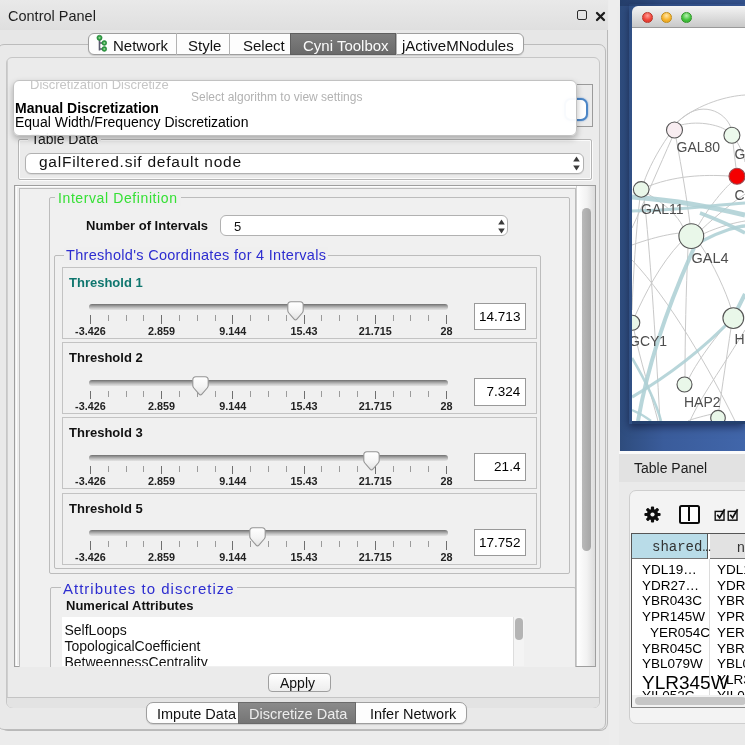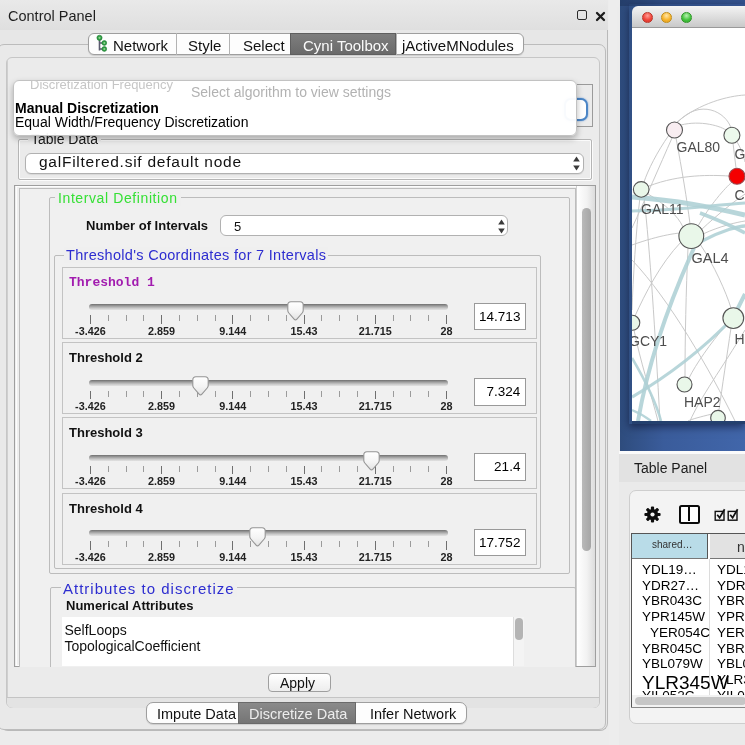--- a/index.html
+++ b/index.html
@@ -64,24 +64,24 @@
 
 <div class="txt" style="left:86px;top:218px;font-size:13px;font-weight:bold;color:#111;">Number of Intervals</div>
 <div class="abs" style="left:220px;top:214.5px;width:288px;height:21.5px;background:#fff;border:1px solid #b1b1b1;border-radius:6px;"></div>
 <div class="txt" style="left:234px;top:218.5px;font-size:13px;color:#111;">5</div>
 <svg class="abs" style="left:496.5px;top:219px;" width="9" height="15" viewBox="0 0 9 15">
     <path d="M4.5 0.5 L7.8 5.5 L1.2 5.5 Z" fill="#3a3a3a"></path>
     <path d="M4.5 14.5 L1.2 9.5 L7.8 9.5 Z" fill="#3a3a3a"></path>
   </svg>
 
 <div class="abs" style="left:54px;top:255px;width:487px;height:314px;border:1px solid #bcbcbc;border-radius:2px;"></div>
-<div class="txt" style="left:64px;top:246.5px;font-size:14.5px;letter-spacing:0.3px;color:#2d2dd0;background:#efefef;padding:0 2px;">Threshold's Coordinates for 7 Intervals</div>
+<div class="txt" style="left:64px;top:246.5px;font-size:14.5px;letter-spacing:0.3px;color:#2d2dd0;background:#efefef;padding:0 2px;">Threshold's Coordinates for 4 Intervals</div>
 
 <div class="abs" style="left:62px;top:266.5px;width:475px;height:72px;background:#f0f0f0;border:1px solid #c3c3c3;"></div>
-<div class="txt" style="left:69px;top:274.5px;font-size:13px;font-weight:bold;color:#a21caf;font-family:Liberation Mono, monospace;">Threshold 1</div>
+<div class="txt" style="left:69px;top:274.5px;font-size:13px;font-weight:bold;color:#0f766e;">Threshold 1</div>
 <div class="abs" style="left:89px;top:304.0px;width:359px;height:6px;border-radius:3px;background:linear-gradient(#6f6f6f,#9f9f9f 35%,#c9c9c9 70%,#e3e3e3);"></div>
 <div class="abs" style="left:89.90px;top:315.0px;width:1px;height:8.5px;background:#6f6f6f;"></div>
 <div class="abs" style="left:107.70px;top:315.0px;width:1px;height:6px;background:#9b9b9b;"></div>
 <div class="abs" style="left:125.50px;top:315.0px;width:1px;height:6px;background:#9b9b9b;"></div>
 <div class="abs" style="left:143.30px;top:315.0px;width:1px;height:6px;background:#9b9b9b;"></div>
 <div class="abs" style="left:161.10px;top:315.0px;width:1px;height:8.5px;background:#6f6f6f;"></div>
 <div class="abs" style="left:178.90px;top:315.0px;width:1px;height:6px;background:#9b9b9b;"></div>
 <div class="abs" style="left:196.70px;top:315.0px;width:1px;height:6px;background:#9b9b9b;"></div>
 <div class="abs" style="left:214.50px;top:315.0px;width:1px;height:6px;background:#9b9b9b;"></div>
 <div class="abs" style="left:232.30px;top:315.0px;width:1px;height:8.5px;background:#6f6f6f;"></div>
@@ -196,21 +196,21 @@
         <stop offset="0.55" stop-color="#f4f4f4"></stop>
         <stop offset="1" stop-color="#e2e2e2"></stop>
       </linearGradient>
     </defs>
     <path d="M4,0.7 L13,0.7 Q16.2,0.7 16.2,3.9 L16.2,9.6 Q16.2,10.9 15.2,12 L9.9,18.1 Q8.5,19.7 7.1,18.1 L1.8,12 Q0.8,10.9 0.8,9.6 L0.8,3.9 Q0.8,0.7 4,0.7 Z" fill="url(#g3)" stroke="#949494" stroke-width="1.1"></path>
   </svg>
 <div class="abs" style="left:474.4px;top:453.3px;width:51.5px;height:27.5px;background:#fff;border:1px solid #999;"></div>
 <div class="txt" style="left:474.4px;top:453.3px;width:46px;height:27.5px;line-height:27.5px;font-size:13.5px;color:#000;text-align:right;">21.4</div>
 
 <div class="abs" style="left:62px;top:492.7px;width:475px;height:72px;background:#f0f0f0;border:1px solid #c3c3c3;"></div>
-<div class="txt" style="left:69px;top:500.7px;font-size:13px;font-weight:bold;color:#111;">Threshold 4</div>
+<div class="txt" style="left:69px;top:500.7px;font-size:13px;font-weight:bold;color:#111;">Threshold 5</div>
 <div class="abs" style="left:89px;top:530.2px;width:359px;height:6px;border-radius:3px;background:linear-gradient(#6f6f6f,#9f9f9f 35%,#c9c9c9 70%,#e3e3e3);"></div>
 <div class="abs" style="left:89.90px;top:541.2px;width:1px;height:8.5px;background:#6f6f6f;"></div>
 <div class="abs" style="left:107.70px;top:541.2px;width:1px;height:6px;background:#9b9b9b;"></div>
 <div class="abs" style="left:125.50px;top:541.2px;width:1px;height:6px;background:#9b9b9b;"></div>
 <div class="abs" style="left:143.30px;top:541.2px;width:1px;height:6px;background:#9b9b9b;"></div>
 <div class="abs" style="left:161.10px;top:541.2px;width:1px;height:8.5px;background:#6f6f6f;"></div>
 <div class="abs" style="left:178.90px;top:541.2px;width:1px;height:6px;background:#9b9b9b;"></div>
 <div class="abs" style="left:196.70px;top:541.2px;width:1px;height:6px;background:#9b9b9b;"></div>
 <div class="abs" style="left:214.50px;top:541.2px;width:1px;height:6px;background:#9b9b9b;"></div>
 <div class="abs" style="left:232.30px;top:541.2px;width:1px;height:8.5px;background:#6f6f6f;"></div>
@@ -244,42 +244,43 @@
   </svg>
 <div class="abs" style="left:474.4px;top:528.7px;width:51.5px;height:27.5px;background:#fff;border:1px solid #999;"></div>
 <div class="txt" style="left:474.4px;top:528.7px;width:46px;height:27.5px;line-height:27.5px;font-size:13.5px;color:#000;text-align:right;">17.752</div>
 
 <div class="abs" style="left:50px;top:587px;width:526px;height:130px;border:1px solid #bcbcbc;border-radius:2px;clip-path:inset(0 0 50px 0);"></div>
 <div class="txt" style="left:61px;top:579.5px;font-size:15px;letter-spacing:1px;color:#2d2dd0;background:#efefef;padding:0 2px;">Attributes to discretize</div>
 <div class="txt" style="left:66px;top:598px;font-size:13px;font-weight:bold;color:#111;">Numerical Attributes</div>
 <div class="abs" style="left:62px;top:617px;width:462px;height:49px;background:#fff;overflow:hidden;">
   <div class="txt" style="left:2.5px;top:4.5px;font-size:14px;color:#111;">SelfLoops</div>
   <div class="txt" style="left:2.5px;top:20.7px;font-size:14px;color:#111;">TopologicalCoefficient</div>
+  <div class="txt" style="left:2.5px;top:36.9px;font-size:14px;color:#111;">BetweennessCentrality</div>
   <div class="abs" style="left:451px;top:0;width:11px;height:49px;background:#f4f4f4;border-left:1px solid #ddd;"></div>
   <div class="abs" style="left:452.5px;top:1px;width:8px;height:22px;background:#b4b4b4;border-radius:4px;"></div>
 </div>
 
 <div class="abs" style="left:576px;top:186px;width:19px;height:480px;background:linear-gradient(90deg,#ffffff,#f2f2f2 55%,#dcdcdc);border-left:1px solid #cfcfcf;"></div>
 <div class="abs" style="left:582px;top:208px;width:9px;height:343px;background:linear-gradient(90deg,#b9b9b9,#a5a5a5);border-radius:4.5px;"></div>
 
 <div class="abs" style="left:268px;top:673px;width:63px;height:19px;background:linear-gradient(#ffffff,#ededed);border:1px solid #9f9f9f;border-radius:4px;"></div>
 <div class="txt" style="left:280px;top:674.5px;font-size:14px;color:#111;">Apply</div>
 
 <div class="abs" style="left:7px;top:697px;width:592px;height:1px;background:#c4c4c4;"></div>
 <div class="abs" style="left:7px;top:698px;width:592px;height:10px;background:#e3e3e3;border-radius:0 0 6px 6px;"></div>
 
 <div class="abs" style="left:146px;top:702px;width:321px;height:22px;background:#fdfdfd;border:1px solid #9e9e9e;border-radius:7px;box-shadow:0 1px 1px rgba(0,0,0,0.12);"></div>
 <div class="abs" style="left:238px;top:702px;width:118px;height:22px;background:linear-gradient(#8a8a8a,#757575);border:1px solid #6a6a6a;"></div>
 <div class="txt" style="left:157px;top:705.5px;font-size:14.5px;color:#111;">Impute Data</div>
 <div class="txt" style="left:249px;top:705.5px;font-size:14.5px;color:#ededed;">Discretize Data</div>
 <div class="txt" style="left:370px;top:705.5px;font-size:14.5px;color:#111;">Infer Network</div>
 
 <div class="abs" style="left:13px;top:79.5px;width:564px;height:56.5px;background:rgba(255,255,255,0.96);border:1px solid #c2c2c2;border-radius:6px;box-shadow:0 3px 6px rgba(0,0,0,0.28);z-index:50;"></div>
-<div class="txt" style="left:30px;top:76.5px;font-size:13px;color:#c6c6c6;z-index:51;">Discretization Frequency</div>
-<div class="txt" style="left:191px;top:84px;font-size:14px;color:#b2b2b2;z-index:51;">Select algorithm to view settings</div>
+<div class="txt" style="left:30px;top:76.5px;font-size:13px;color:#c6c6c6;z-index:51;">Discretization Discretize</div>
+<div class="txt" style="left:191px;top:90px;font-size:12px;color:#b2b2b2;z-index:51;">Select algorithm to view settings</div>
 <div class="txt" style="left:15px;top:100px;font-size:14px;font-weight:bold;color:#000;z-index:51;">Manual Discretization</div>
 <div class="txt" style="left:15px;top:114px;font-size:14px;color:#000;z-index:51;">Equal Width/Frequency Discretization</div>
 
 <div class="abs" style="left:577px;top:84px;width:16px;height:1px;background:#9a9a9a;"></div>
 <div class="abs" style="left:592px;top:84px;width:1px;height:42px;background:#9a9a9a;"></div>
 <div class="abs" style="left:577px;top:125.5px;width:16px;height:1px;background:#9a9a9a;"></div>
 
 <div class="abs" style="left:564px;top:97.5px;width:23.5px;height:23.5px;background:#fff;border:2.5px solid #4c86c6;border-radius:7px;box-shadow:0 0 2px #6f9fd8;z-index:40;"></div>
 
 <div class="abs" style="left:613px;top:369px;width:3px;height:4px;background:#9a9a9a;border-radius:1.5px;"></div>
@@ -391,21 +392,21 @@
 <svg class="abs" style="left:714px;top:508px;" width="26" height="14" viewBox="0 0 26 14">
   <rect x="1.2" y="3.4" width="8.8" height="8.8" fill="none" stroke="#111" stroke-width="1.4"></rect>
   <path d="M3.2 6.8 L5.6 9.8 L10.6 1.2" stroke="#111" stroke-width="1.7" fill="none"></path>
   <rect x="14.2" y="3.4" width="8.8" height="8.8" fill="none" stroke="#111" stroke-width="1.4"></rect>
   <path d="M16.2 6.8 L18.6 9.8 L23.6 1.2" stroke="#111" stroke-width="1.7" fill="none"></path>
 </svg>
 
 <div class="abs" style="left:631px;top:533px;width:114px;height:162px;overflow:hidden;background:#fff;border-left:1.5px solid #555;border-top:1.5px solid #555;">
   <div class="abs" style="left:0;top:0;width:76px;height:25px;background:#b9dce8;border-right:1.5px solid #555;border-bottom:1px solid #777;"></div>
   <div class="abs" style="left:77.5px;top:0;width:40px;height:25px;background:#e2e2e2;border-bottom:1px solid #777;"></div>
-  <div class="txt" style="left:20px;top:4.5px;font-size:10px;color:#333;">shared…</div>
+  <div class="txt" style="left:20px;top:4.5px;font-size:14px;color:#333;font-family:Liberation Mono, monospace;">shared…</div>
   <div class="txt" style="left:105px;top:4.5px;font-size:14px;color:#333;">n</div>
   <div class="abs" style="left:76.7px;top:25px;width:1px;height:140px;background:#dcdcdc;"></div>
   <div class="txt" style="left:10px;top:28px;font-size:13.5px;color:#000;">YDL19…</div>
   <div class="txt" style="left:10px;top:43.7px;font-size:13.5px;color:#000;">YDR27…</div>
   <div class="txt" style="left:10px;top:59.4px;font-size:13.5px;color:#000;">YBR043C</div>
   <div class="txt" style="left:10px;top:75.1px;font-size:13.5px;color:#000;">YPR145W</div>
   <div class="txt" style="left:18px;top:90.8px;font-size:13.5px;color:#000;">YER054C</div>
   <div class="txt" style="left:10px;top:106.5px;font-size:13.5px;color:#000;">YBR045C</div>
   <div class="txt" style="left:10px;top:122.2px;font-size:13.5px;color:#000;">YBL079W</div>
   <div class="txt" style="left:10px;top:137.9px;font-size:19px;color:#000;">YLR345W</div>

